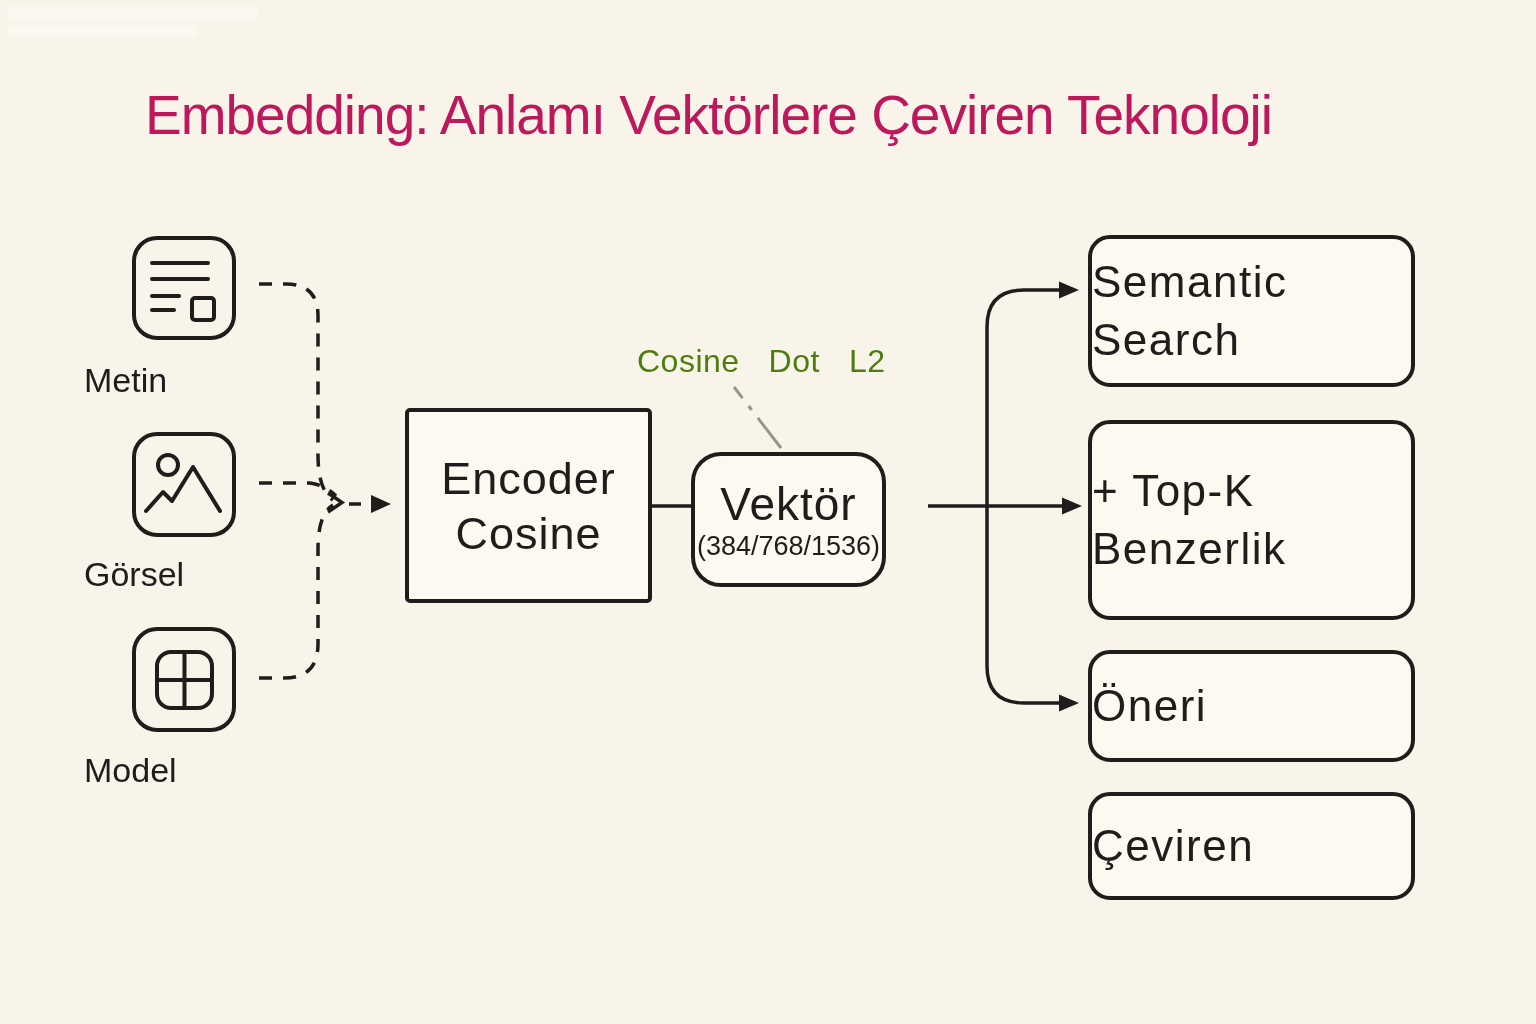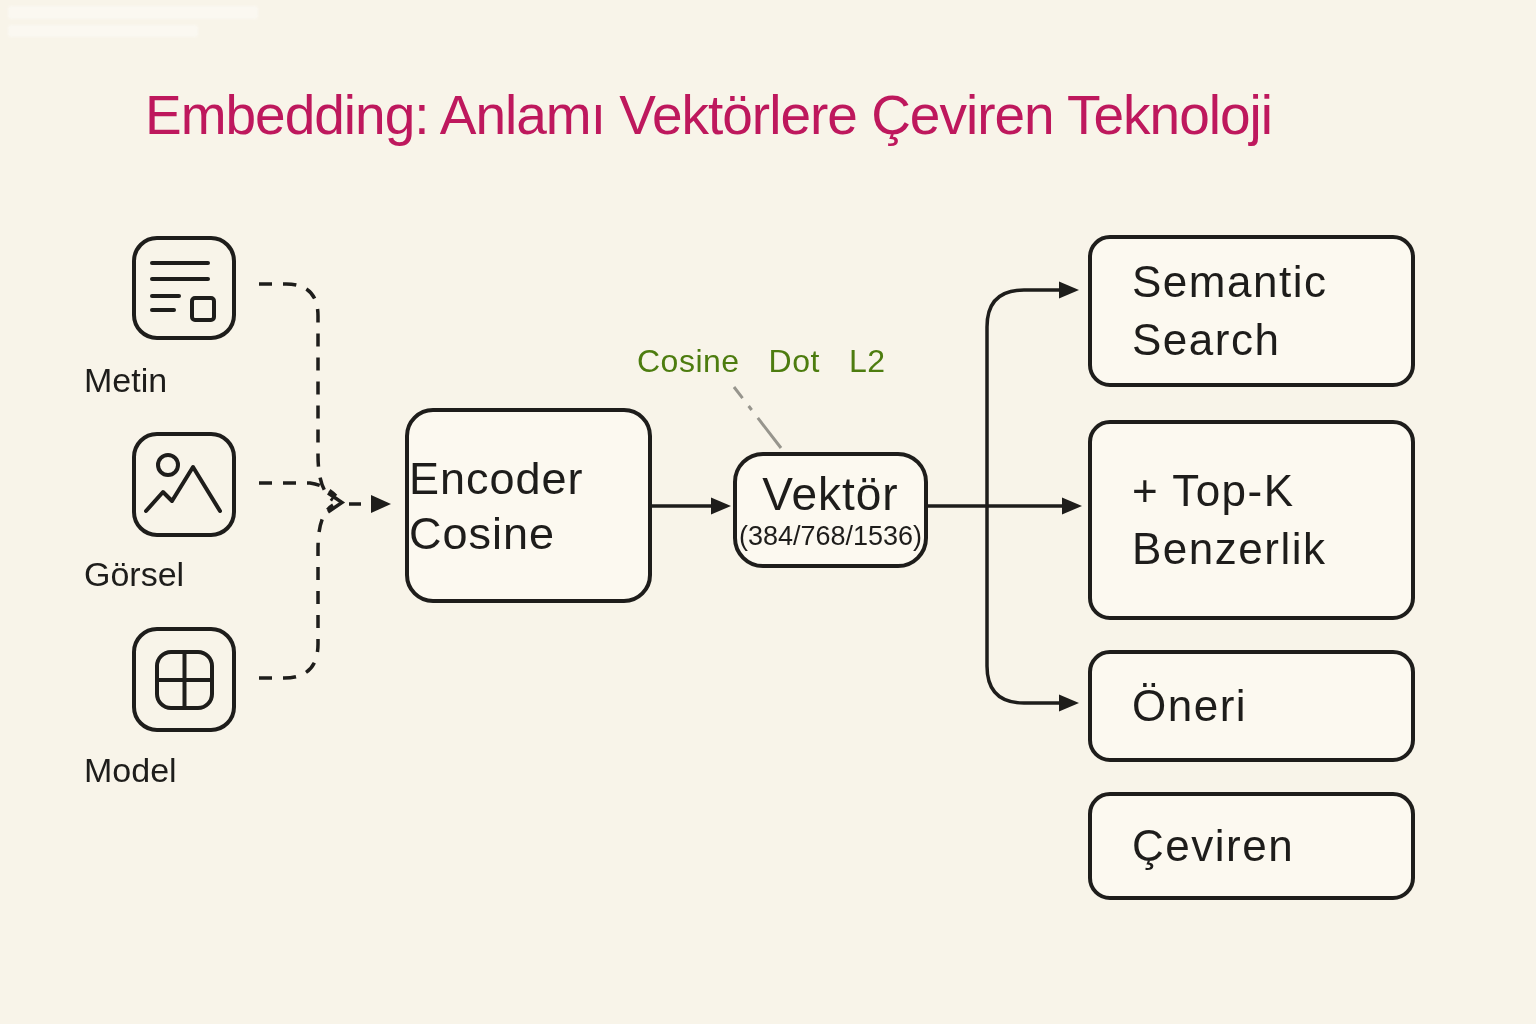--- a/index.html
+++ b/index.html
@@ -29,34 +29,34 @@
   .lbl-metin  { top:360px; }
   .lbl-gorsel { top:554px; }
   .lbl-tablo  { top:750px; }
 
   .box {
     position:absolute; box-sizing:border-box;
     background:#FCF9F0; border:4px solid #1E1D1B;
     display:flex; flex-direction:column; justify-content:center;
   }
   .box-encoder {
-    left:405px; top:408px; width:247px; height:195px; border-radius:28px;
-    align-items:flex-start; text-align:center;
+    left:405px; top:408px; width:247px; height:195px; border-radius:5px;
+    align-items:center; text-align:center;
     font-size:45px; line-height:55px; letter-spacing:1px;
   }
   .box-vektor {
-    left:733px; top:452px; width:195px; height:116px; border-radius:30px;
+    left:691px; top:452px; width:195px; height:135px; border-radius:30px;
     align-items:center; text-align:center;
   }
   .vektor-title { font-size:46px; line-height:52px; letter-spacing:1px; }
   .vektor-dims  { font-size:27px; line-height:32px; letter-spacing:0; }
 
   .box-out {
     left:1088px; width:327px; border-radius:22px;
-    padding-left:40px; font-size:44px; line-height:58px; letter-spacing:1.5px;
+    font-size:44px; line-height:58px; letter-spacing:1.5px;
   }
   .out-0 { top:235px; height:152px; }
   .out-1 { top:420px; height:200px; }
   .out-2 { top:650px; height:112px; }
   .out-3 { top:792px; height:108px; }
 
   .metrics {
     position:absolute; left:637px; top:342px;
     display:flex; gap:29px;
     font-size:32px; line-height:38px; color:#4d7c0f; letter-spacing:.5px;

